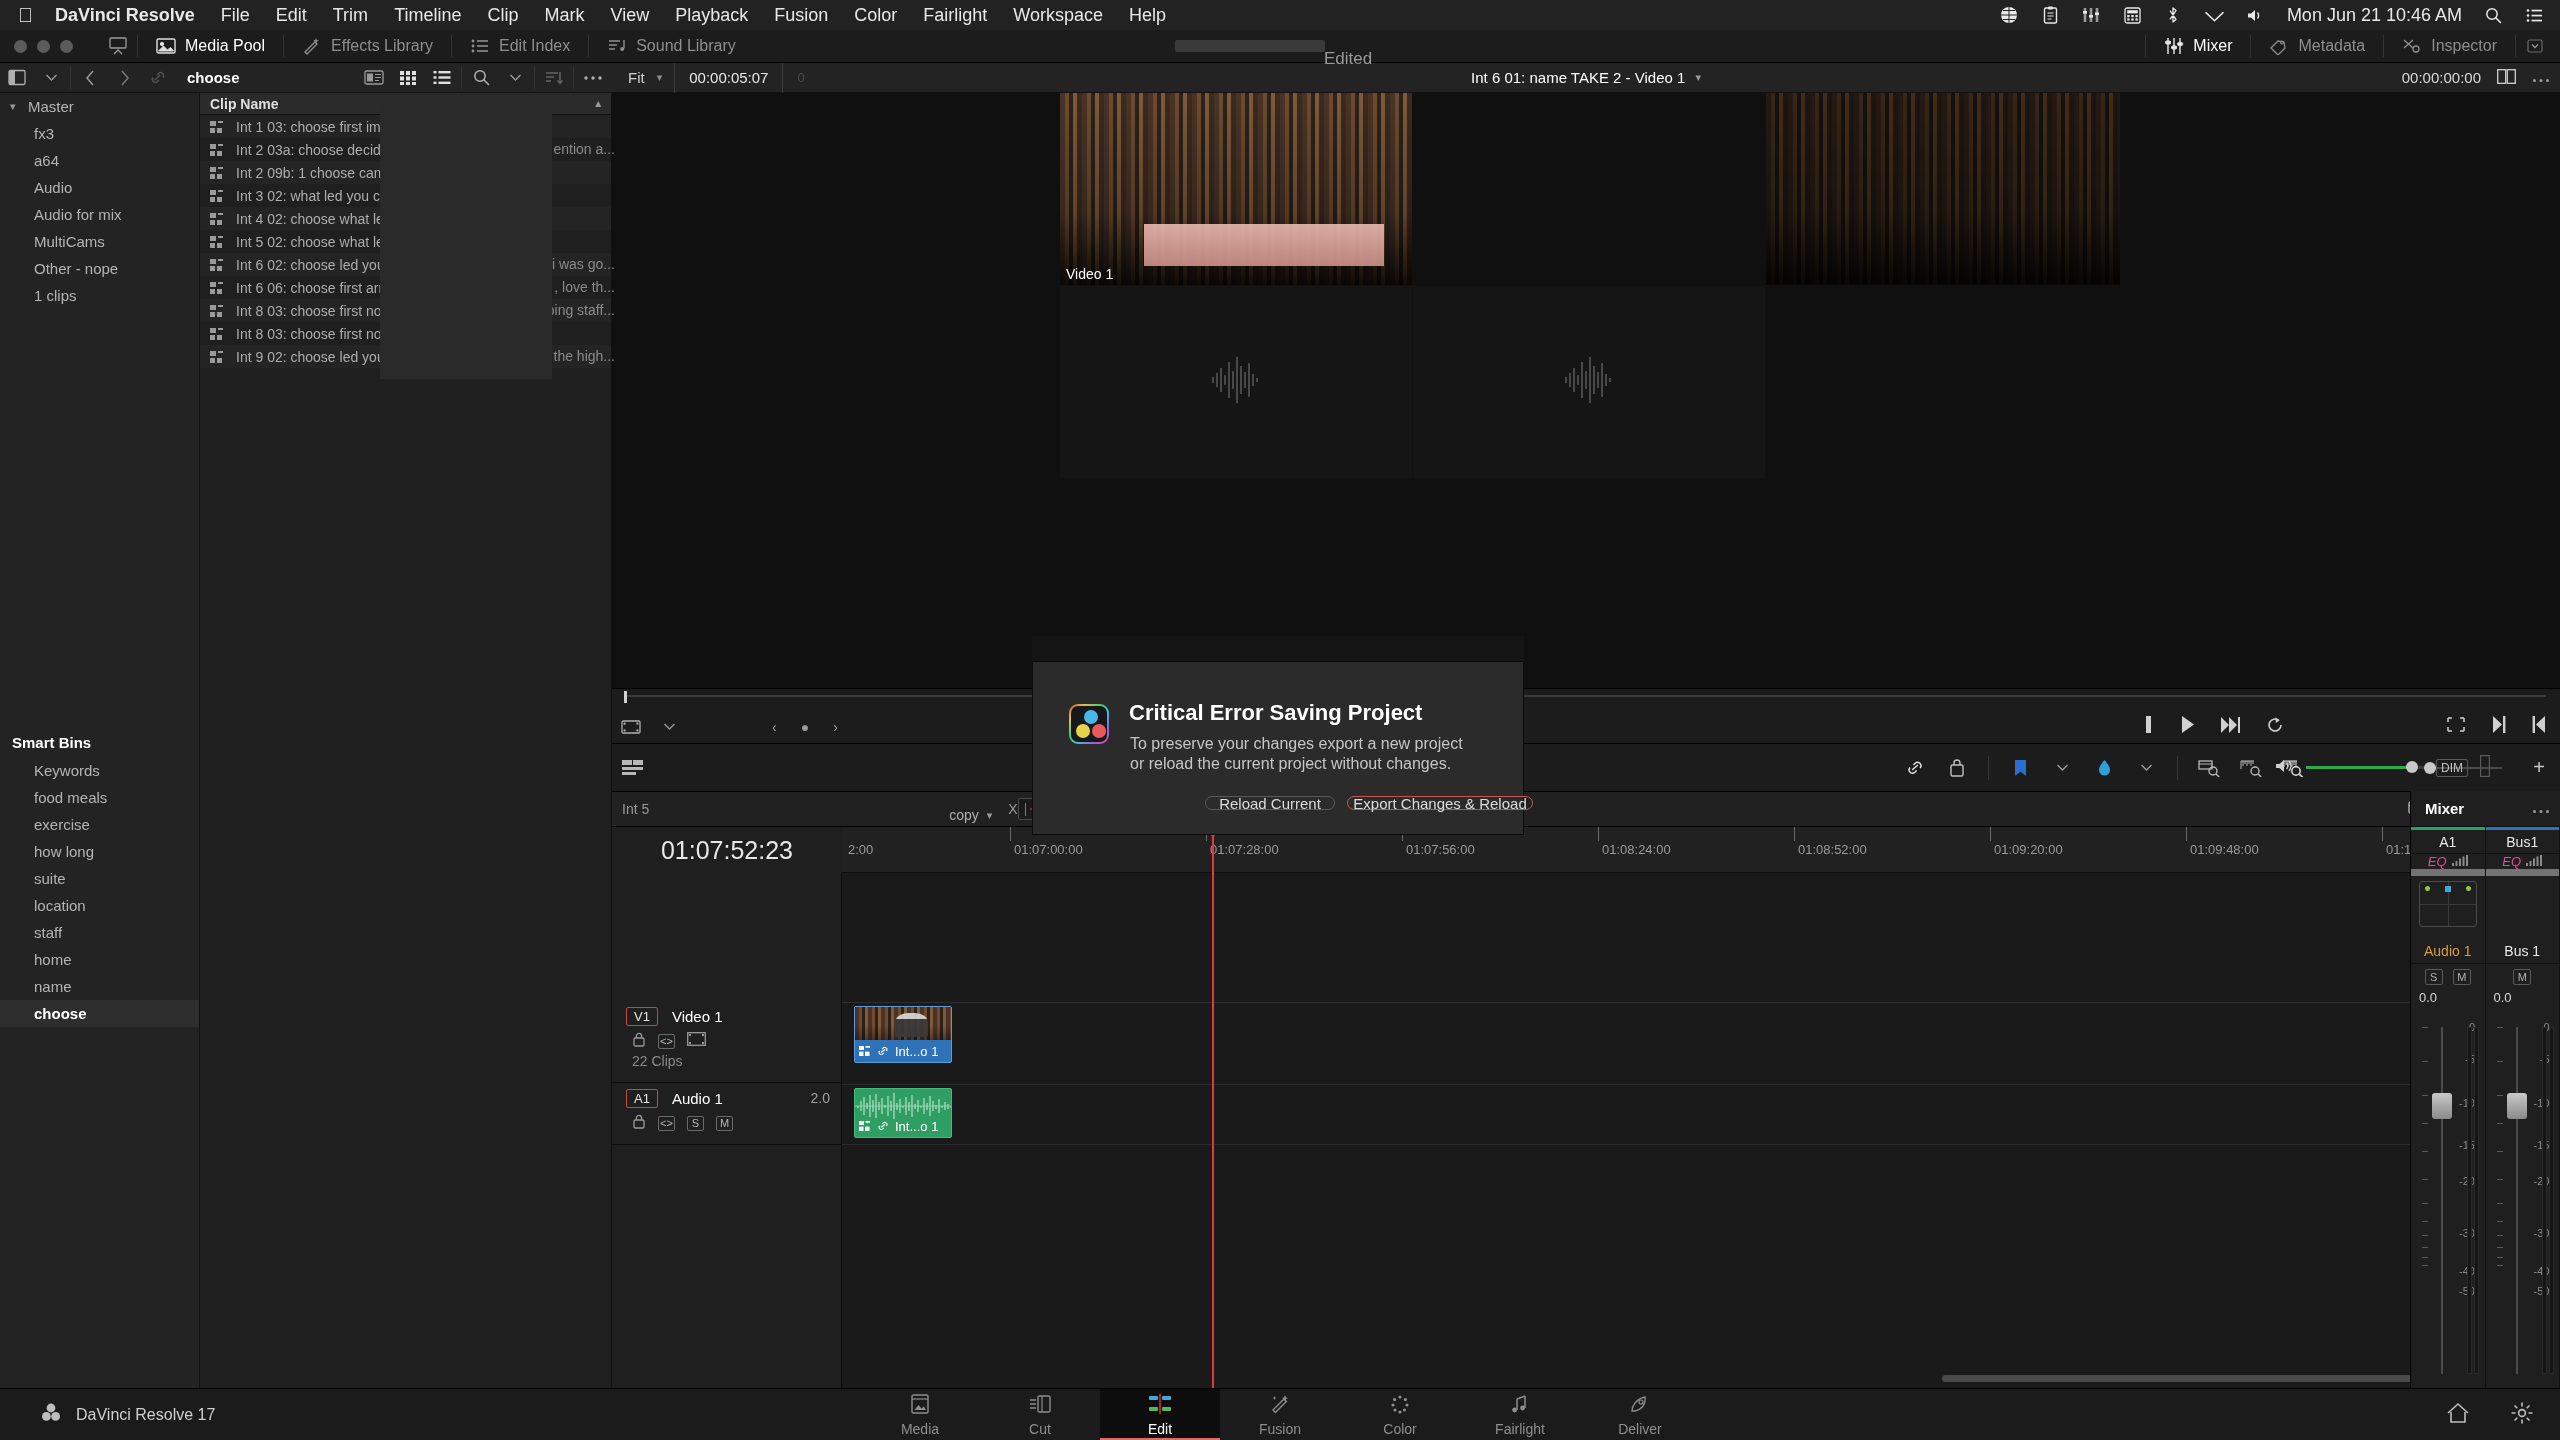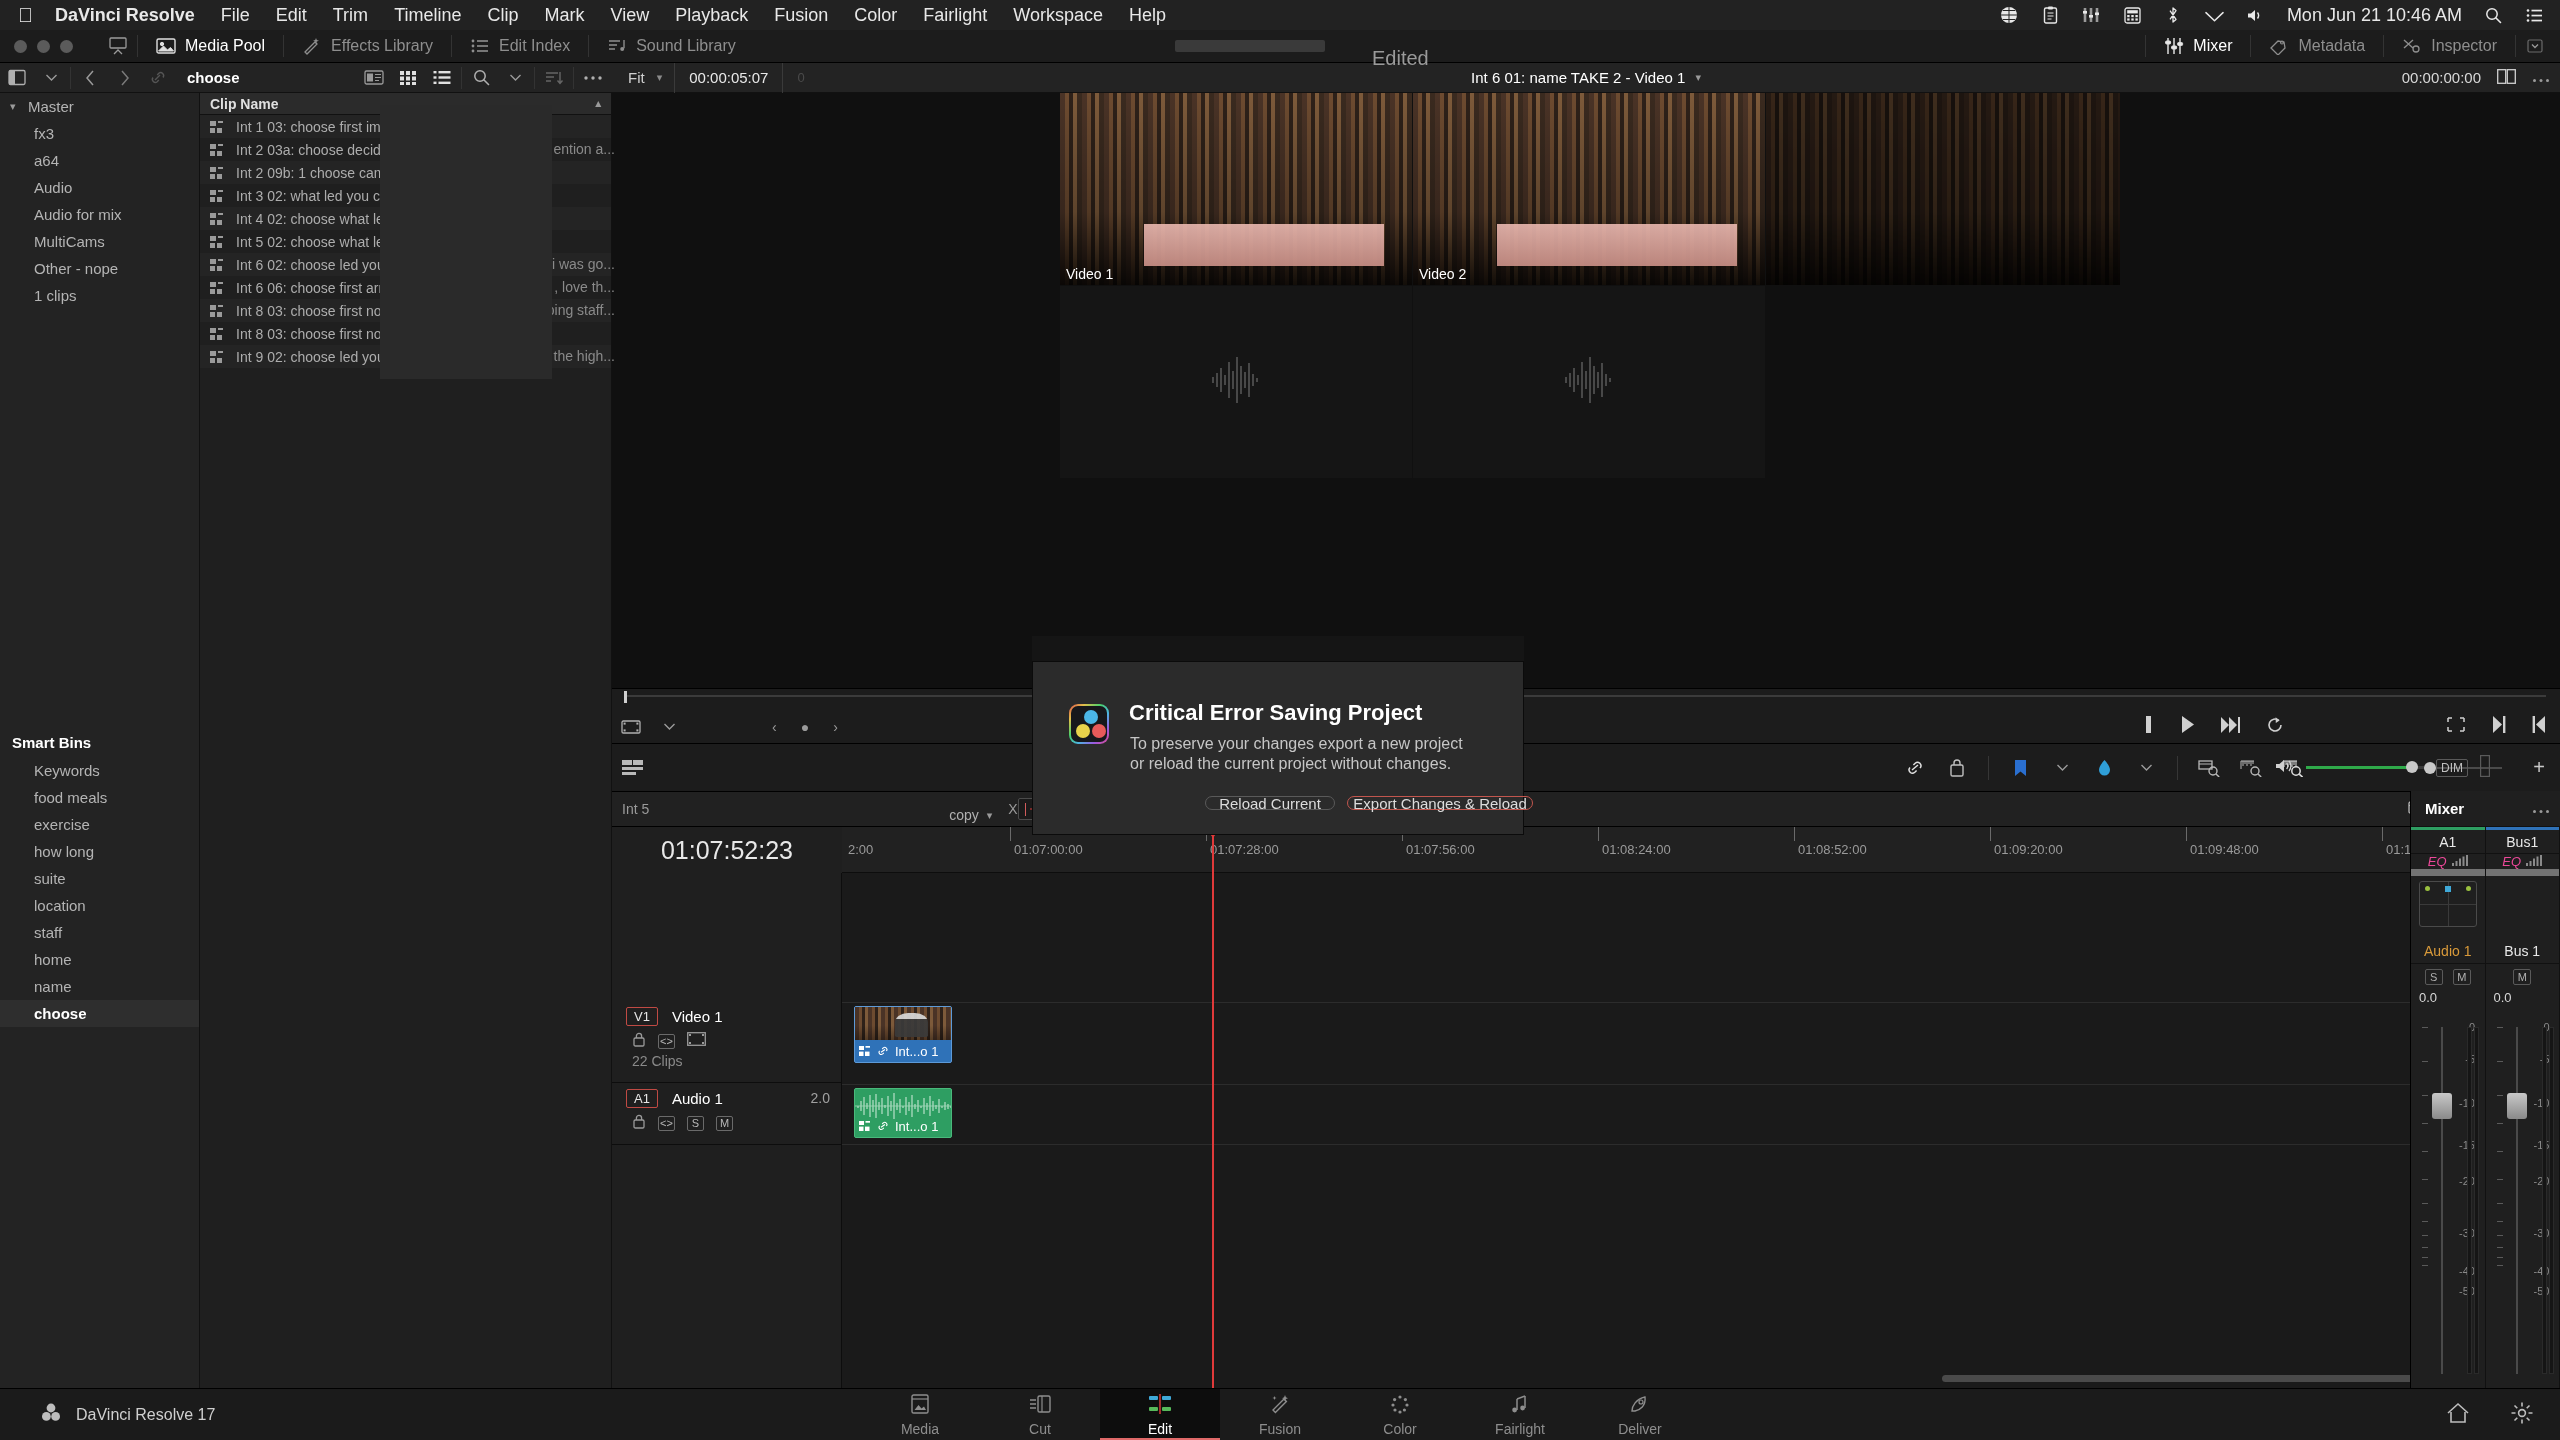--- a/index.html
+++ b/index.html
@@ -39,21 +39,21 @@
     display: flex; align-items: center; gap: 9px; padding: 0 16px; height: 33px;
     font-size: 16px; color: #8e8e8e; white-space: nowrap;
   }
   .tb-btn.active { color: #ffffff; }
   .tb-btn.active svg { stroke: #e0e0e0; }
   .tb-right { position: absolute; right: 8px; display: flex; align-items: center; height: 33px; }
   .tb-center-field {
     position: absolute; left: 1175px; width: 150px; height: 12px;
     background: #3a3a3a; border-radius: 2px;
   }
-  .tb-edited { position: absolute; left: 1372px; font-size: 20px; color: #9a9a9a; margin-top: 25px; }
+  .tb-edited { position: absolute; left: 1324px; font-size: 17px; color: #9a9a9a; margin-top: 25px; }
 
   
   .mp-toolbar {
     position: absolute; top: 63px; left: 0; width: 612px; height: 30px;
     background: #232323; border-bottom: 1px solid #111;
     display: flex; align-items: center; z-index: 20;
   }
   .mpt-ic { width: 34px; height: 30px; display:flex; align-items:center; justify-content:center; color:#9a9a9a; }
   .mpt-ic.dim { color: #555; }
   .mp-title { font-size: 15px; color: #ffffff; font-weight: bold; margin-left: 12px; }
@@ -814,26 +814,20 @@
     </div>
   </div>
 
   <div class="viewer">
     <div class="mcam">
       <div class="mcell sel" style="left:0;top:0;width:352px;height:192px">
         <div class="shelf">
             <div class="pinkband"></div>
           </div>
         <span class="lbl">Video 1</span>
-      </div>
-      <div class="mcell" style="left:353px;top:0;width:352px;height:192px">
-        <div class="shelf">
-            <div class="pinkband"></div>
-          </div>
-        <span class="lbl">Video 2</span>
       </div>
       <div class="mcell" style="left:706px;top:0;width:354px;height:192px">
         <div class="shelf" style="filter:brightness(.5)"></div>
 
       </div>
       <div class="mcell dark-cell" style="left:0;top:193px;width:352px;height:192px">
         <span class="wave-ph">
           <svg width="54" height="58" viewBox="0 0 54 58">
               <g stroke="#cfcfcf" stroke-width="1.3">
             <path d="M4 26v6M8 22v14M12 17v24M16 24v10M20 11v36M24 20v18M28 6v46M32 15v28M36 21v16M40 12v34M44 23v12M48 27v4"></path>

